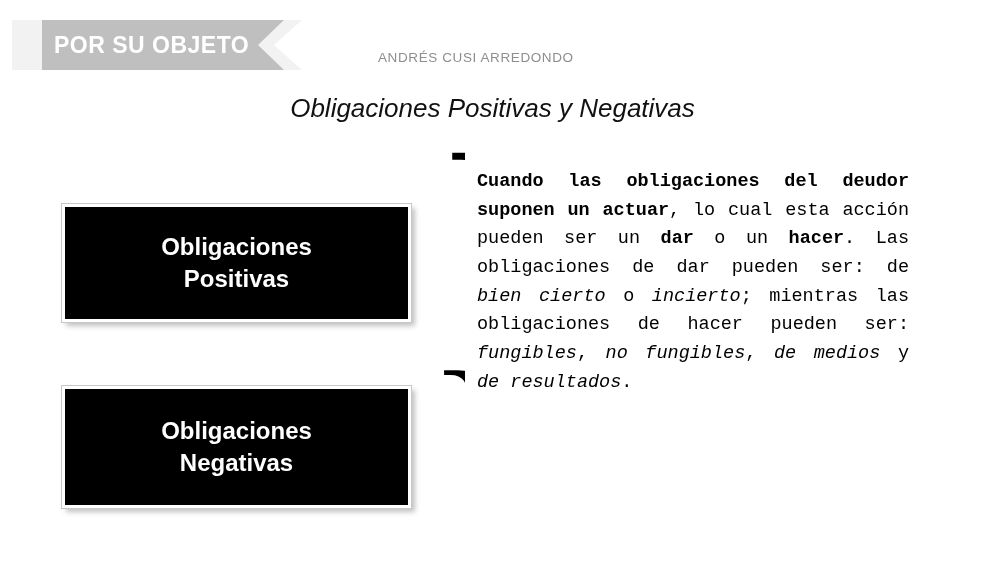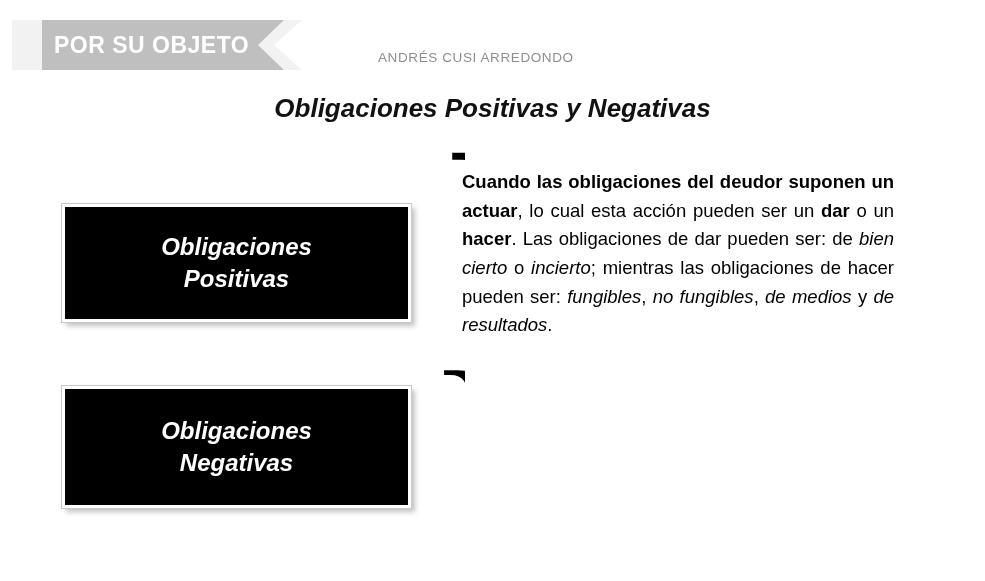--- a/index.html
+++ b/index.html
@@ -62,21 +62,20 @@
     left: 0;
     right: 0;
     top: 93px;
     text-align: center;
     font-size: 26px;
     font-style: italic;
     color: #111111;
   }
   .title-inner {
     display: inline-block;
-    font-weight: bold;
   }
 
   
   .label-box {
     position: absolute;
     background: #000000;
     border: 3px solid #ffffff;
     outline: 1px solid #c8c8c8;
     box-shadow: 4px 4px 5px rgba(120,120,120,0.45);
     color: #ffffff;
@@ -96,21 +95,20 @@
   }
   #box-negativas {
     left: 62px;
     top: 386px;
     width: 343px;
     height: 116px;
   }
   .label-box span {
     display: block;
     white-space: pre-line;
-    font-style: italic;
   }
 
   
   .brace {
     position: absolute;
     font-family: "Liberation Serif", serif;
     color: #000000;
     line-height: 1;
     overflow: hidden;
   }
@@ -139,23 +137,24 @@
   
   .para {
     position: absolute;
     font-size: 18.5px;
     color: #000000;
     text-align: justify;
     text-justify: inter-word;
     line-height: 1.55;
   }
   #para-1 {
-    left: 462px;
+    left: 477px;
     top: 168px;
     width: 432px;
+    font-family: Liberation Mono, monospace;
   }
   #para-2 {
     left: 477px;
     top: 388px;
     width: 438px;
   }
   .para b { font-weight: bold; }
   .para i { font-style: italic; }
 </style>
 </head>

